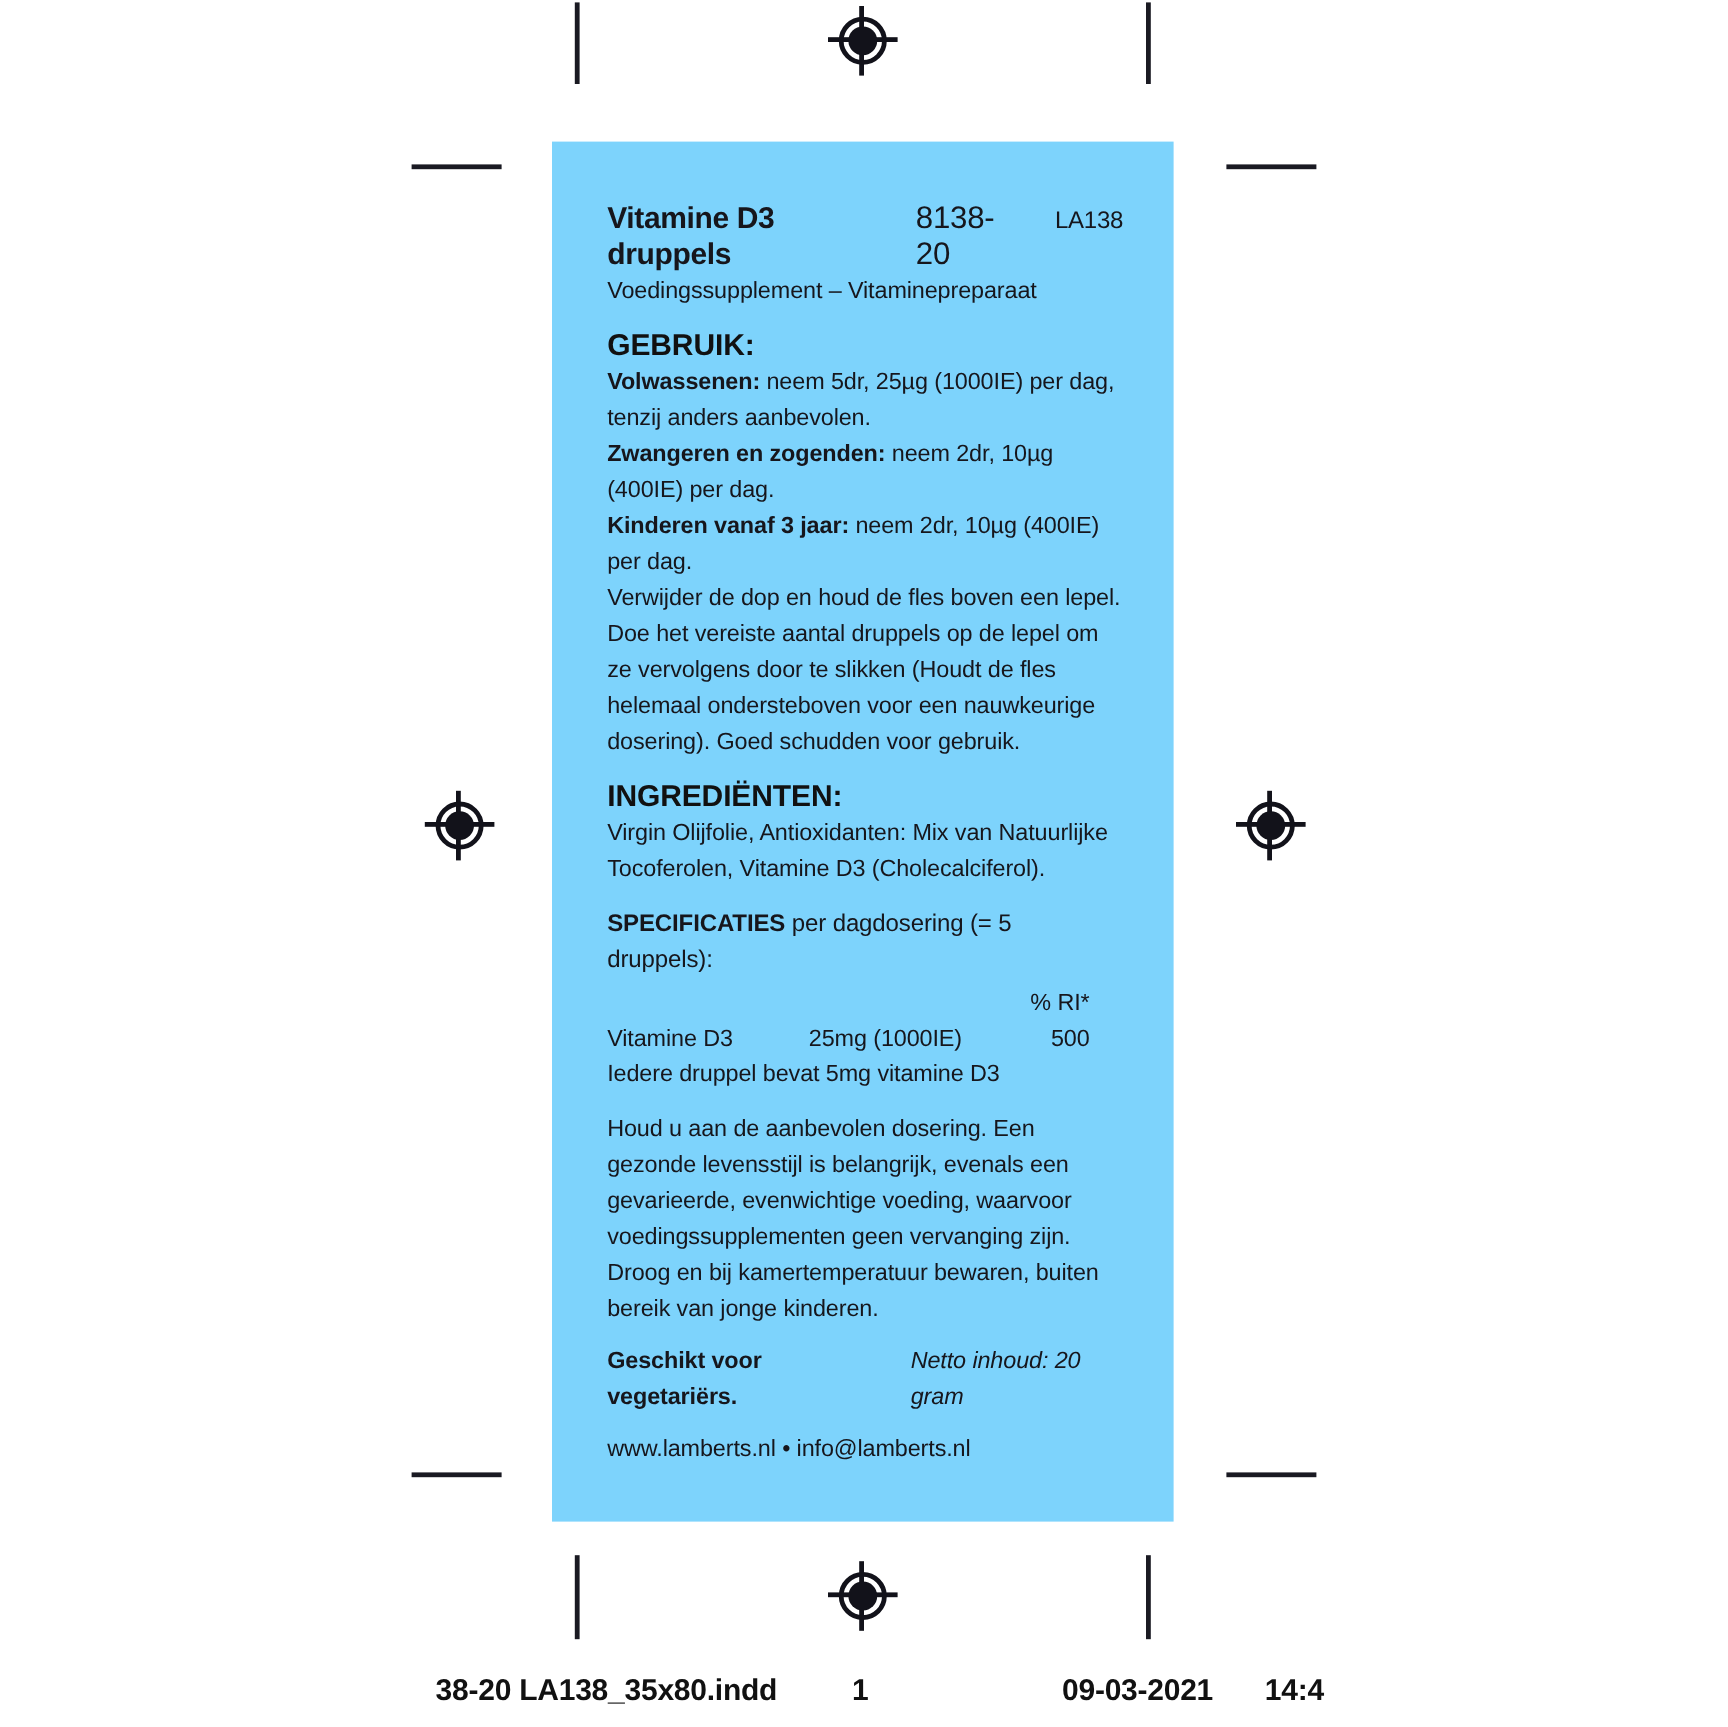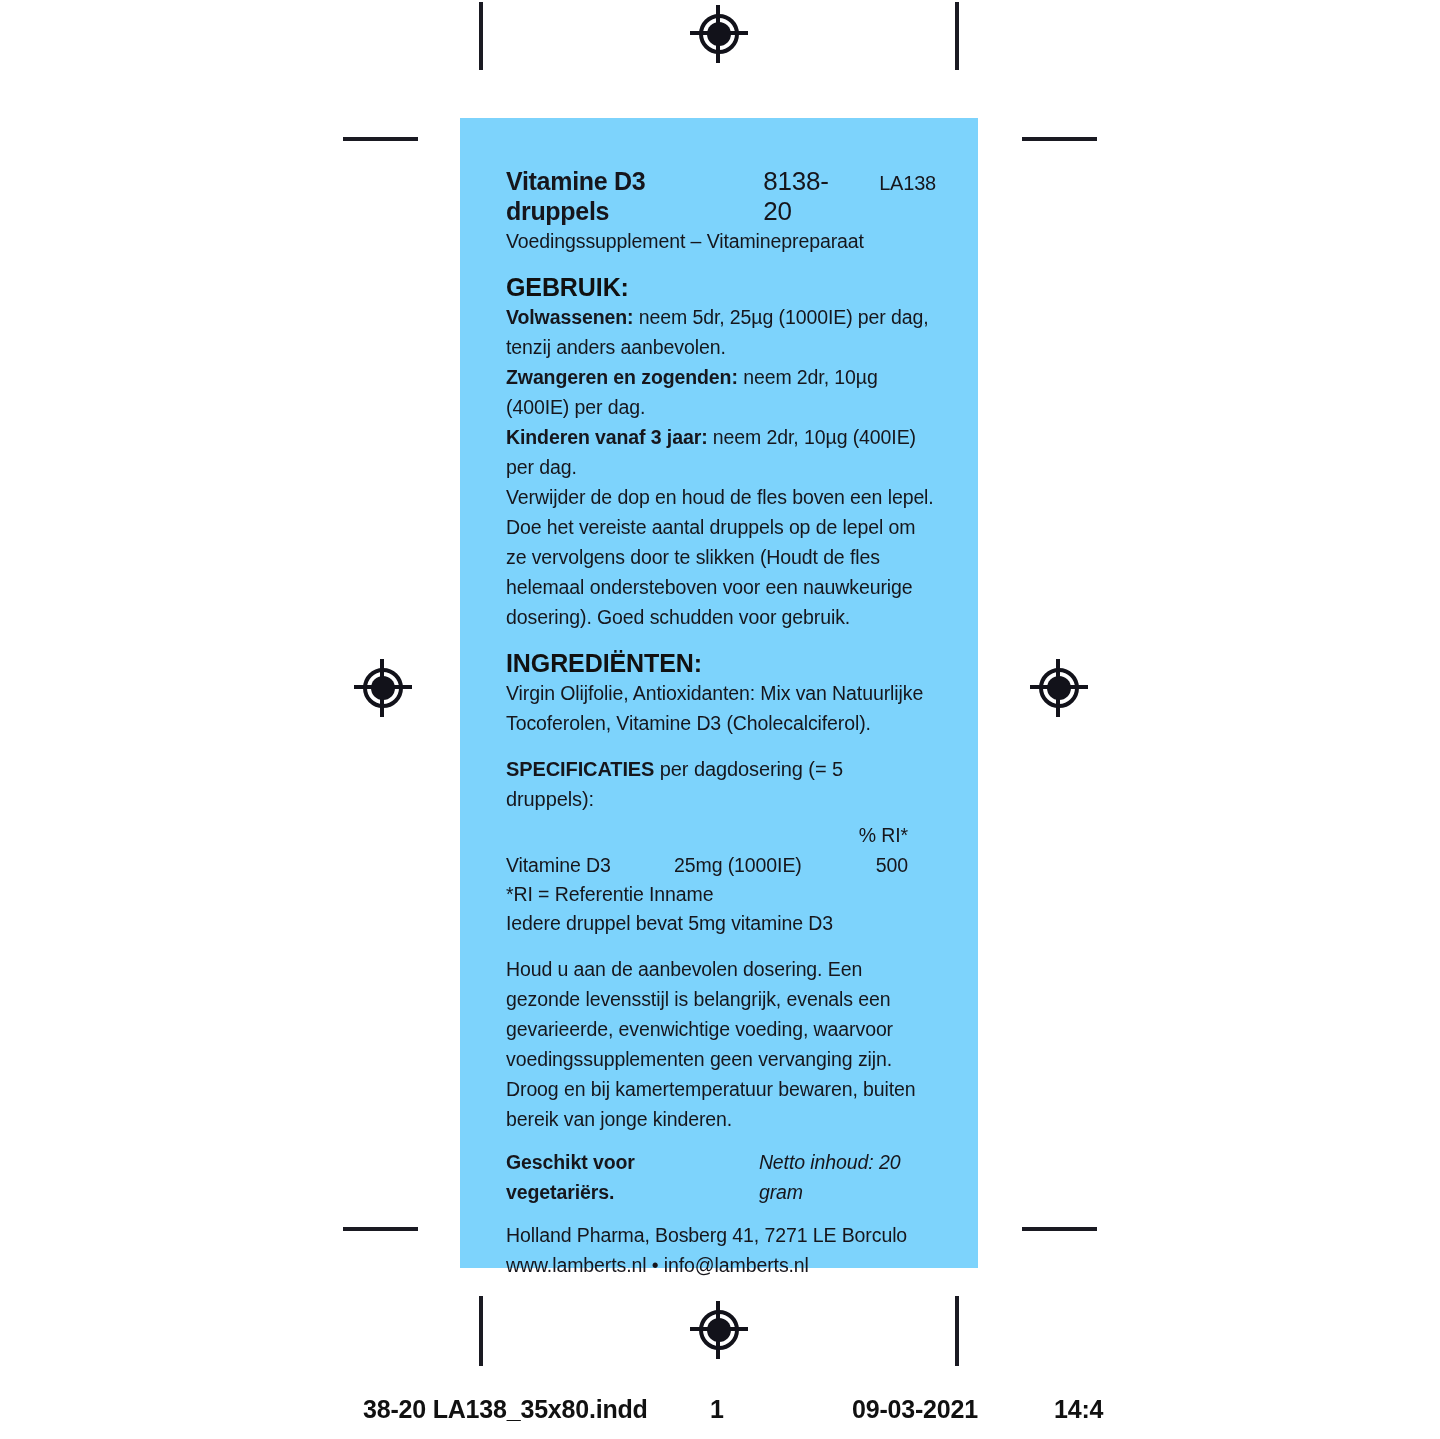--- a/index.html
+++ b/index.html
@@ -187,21 +187,21 @@
     top: 9px;
     white-space: nowrap;
   }
   #caption .page-num {
     position: absolute;
     left: 690px;
     top: 9px;
   }
   #caption .stamp-date {
     position: absolute;
-    left: 832px;
+    left: 865px;
     top: 9px;
     white-space: nowrap;
   }
   #caption .stamp-time {
     position: absolute;
     left: 1034px;
     top: 9px;
     white-space: nowrap;
   }
 </style>
@@ -276,35 +276,33 @@
         <div class="t spec-head-line"><span class="bold">SPECIFICATIES</span><span> per dagdosering (= 5 druppels):</span></div>
 
         <div class="t ri-header">% RI*</div>
 
         <div class="t spec-row">
           <span class="nutrient">Vitamine D3</span>
           <span class="amount">25mg (1000IE)</span>
           <span class="ri">500</span>
         </div>
 
-        <div class="t spec-note">*RI = Referentie Inname</div>
         <div class="t spec-note">Iedere druppel bevat 5mg vitamine D3</div>
       </div>
 
       <div class="block">
         <p class="t body">Houd u aan de aanbevolen dosering. Een gezonde levensstijl is belangrijk, evenals een gevarieerde, evenwichtige voeding, waarvoor voedingssupplementen geen vervanging zijn. Droog en bij kamertemperatuur bewaren, buiten bereik van jonge kinderen.</p>
       </div>
 
       <div class="block tight t vegetarian-line">
         <span class="bold">Geschikt voor vegetariërs.</span>
         <span class="netto">Netto inhoud: 20 gram</span>
       </div>
 
       <div class="block tight">
-        <div class="t">Holland Pharma, Bosberg 41, 7271 LE Borculo</div>
         <div class="t">www.lamberts.nl • info@lamberts.nl</div>
       </div>
 
     </div>
   </div>
 </div>
 
 <div id="caption">
   <span class="file-name">38-20 LA138_35x80.indd</span>
   <span class="page-num">1</span>

